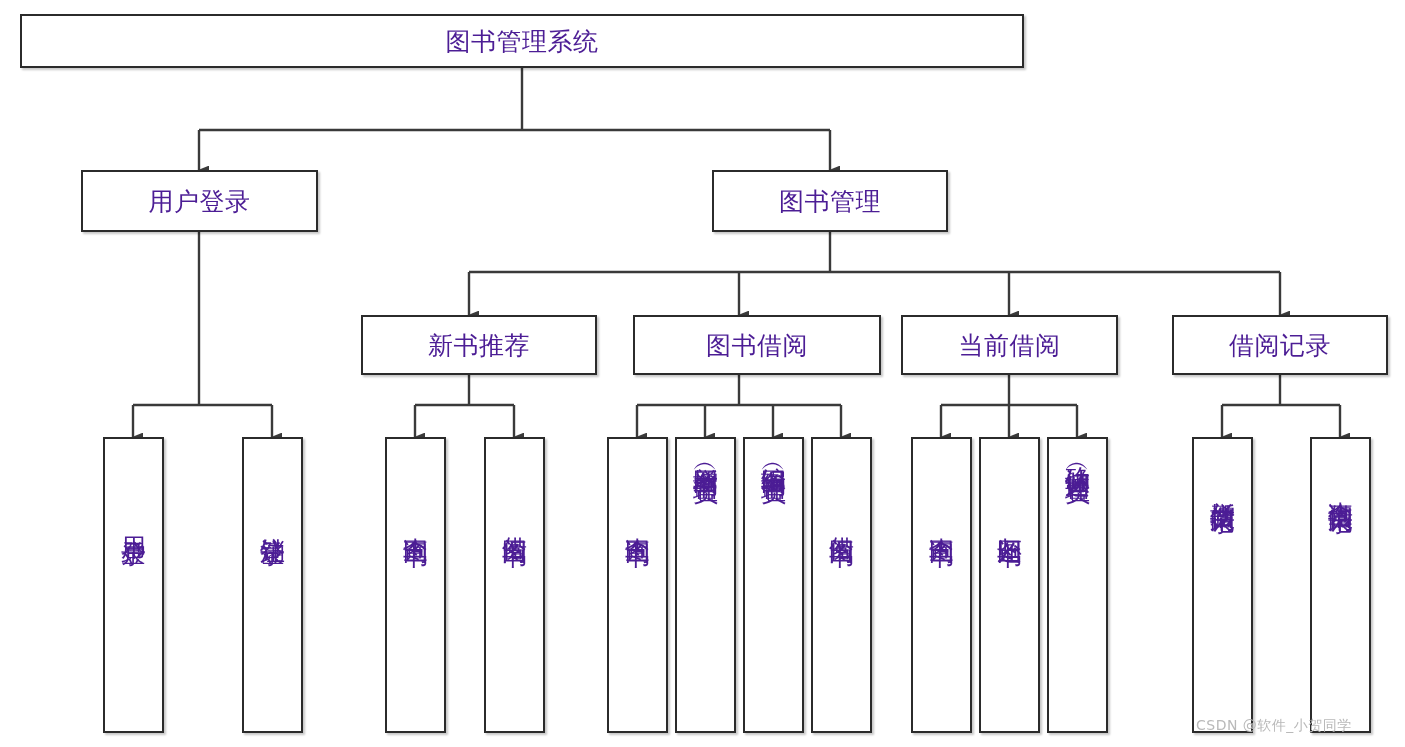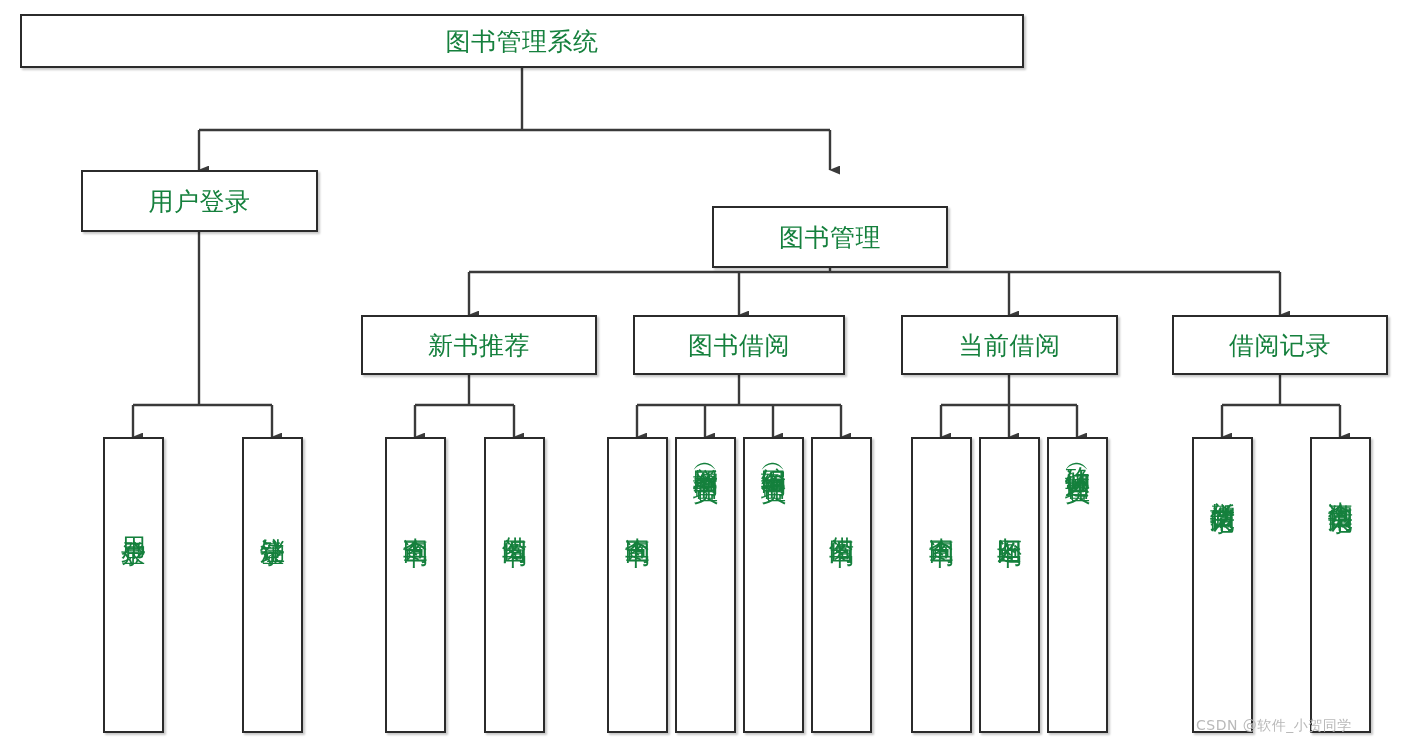--- a/index.html
+++ b/index.html
@@ -19,21 +19,21 @@
   }
   .node {
     position: absolute;
     box-sizing: border-box;
     border: 2.5px solid #2b2b2b;
     background: #ffffff;
     display: flex;
     align-items: center;
     justify-content: center;
     box-shadow: 2px 2px 2px rgba(0,0,0,0.22);
-    color: #15803d;
+    color: #4c1d95;
   }
   .node-label {
     display: block;
     text-align: center;
     line-height: 1.0;
   }
   .node.horizontal .node-label {
     font-size: 25px;
     letter-spacing: 0.5px;
     white-space: nowrap;
@@ -121,28 +121,28 @@
     </g>
   </svg>
 
   <div class="node horizontal" style="left:20px; top:14px; width:1004px; height:54px;">
     <span class="node-label">图书管理系统</span>
   </div>
 
   <div class="node horizontal" style="left:81px; top:170px; width:237px; height:62px;">
     <span class="node-label">用户登录</span>
   </div>
-  <div class="node horizontal" style="left:712px; top:170px; width:236px; height:62px;margin-top:36px;">
+  <div class="node horizontal" style="left:712px; top:170px; width:236px; height:62px;">
     <span class="node-label">图书管理</span>
   </div>
 
   <div class="node horizontal" style="left:361px; top:315px; width:236px; height:60px;">
     <span class="node-label">新书推荐</span>
   </div>
-  <div class="node horizontal" style="left:633px; top:315px; width:212px; height:60px;">
+  <div class="node horizontal" style="left:633px; top:315px; width:248px; height:60px;">
     <span class="node-label">图书借阅</span>
   </div>
   <div class="node horizontal" style="left:901px; top:315px; width:217px; height:60px;">
     <span class="node-label">当前借阅</span>
   </div>
   <div class="node horizontal" style="left:1172px; top:315px; width:216px; height:60px;align-items:center;">
     <span class="node-label">借阅记录</span>
   </div>
 
   <div class="node vertical" style="left:103px; top:437px; width:61px; height:296px; padding-top:78px;">

